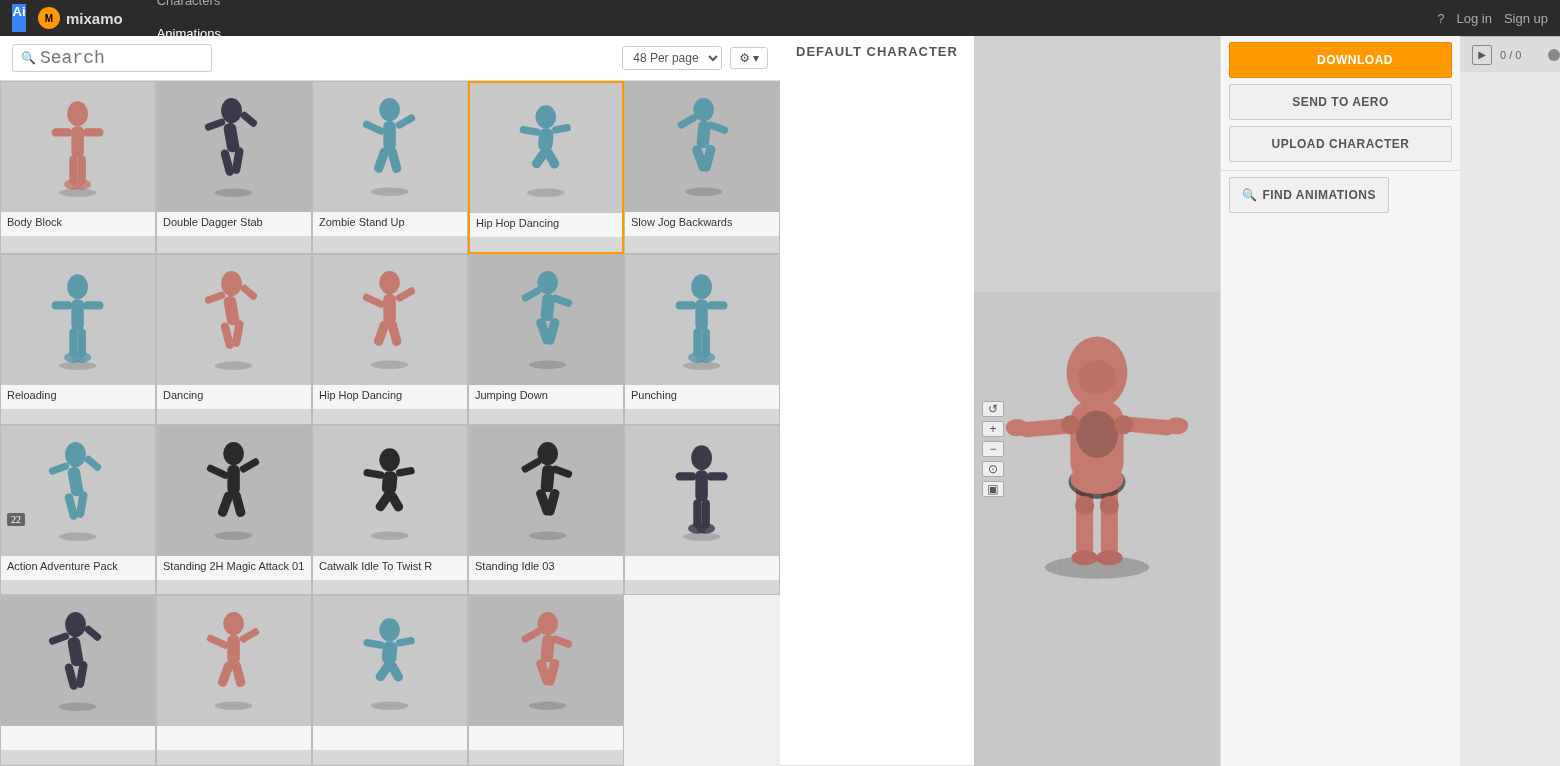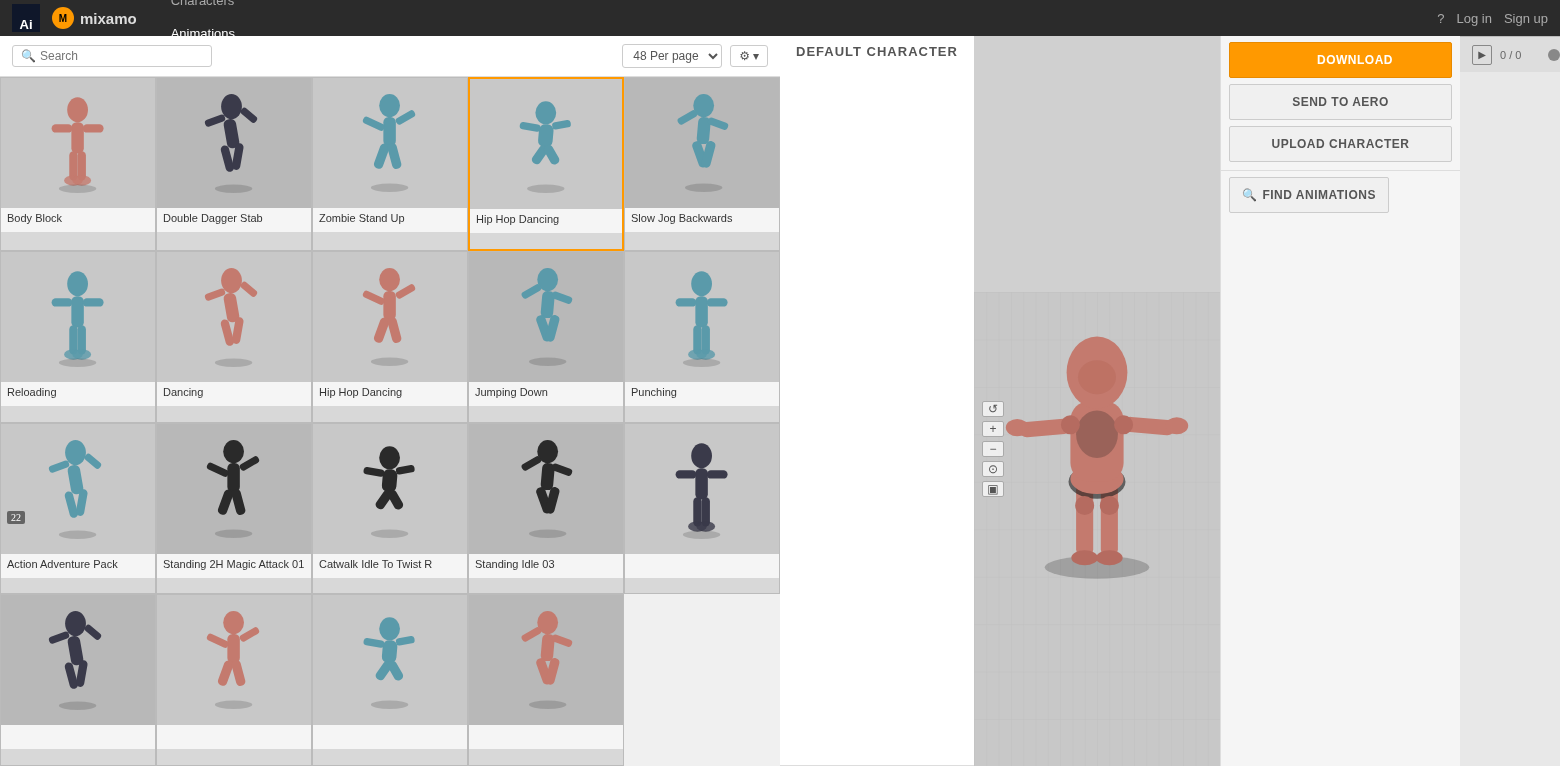--- a/index.html
+++ b/index.html
@@ -8,23 +8,23 @@
     
     #topnav {
       background: #2b2b2b;
       height: 36px;
       display: flex;
       align-items: center;
       padding: 0 12px;
       gap: 12px;
     }
     #adobe-logo {
-      background: #0f172a;
-      width: 28px; height: 28px;
-      display: flex; align-items: flex-end; justify-content: center;
+      background: #3b82f6;
+      width: 14px; height: 28px;
+      display: flex; align-items: flex-start; justify-content: center;
       font-weight: bold; color: white; font-size: 13px; flex-shrink: 0;
     }
     #mixamo-logo {
       display: flex; align-items: center; gap: 6px; color: #ccc; font-size: 14px;
     }
     #mixamo-icon {
       width: 22px; height: 22px;
       background: #f90;
       border-radius: 50%;
       display: flex; align-items: center; justify-content: center;
@@ -61,22 +61,23 @@
       display: flex;
       align-items: center;
       gap: 8px;
     }
     #search-box {
       display: flex; align-items: center;
       border: 1px solid #ccc; border-radius: 3px;
       padding: 3px 8px; gap: 4px; flex: 1; max-width: 200px;
     }
     #search-box input {
-      border: none; outline: none; font-size: 12px; width: 100%;
+      border: none; outline: none; font-size: 18px; width: 100%;
       color: #666;
+      font-family: Liberation Mono, monospace;
     }
     #search-icon { color: #888; font-size: 12px; }
     #per-page-select {
       margin-left: auto;
       border: 1px solid #ccc; background: #fff;
       padding: 3px 6px; font-size: 12px; color: #555;
       border-radius: 3px; cursor: pointer;
     }
     #settings-btn {
       border: 1px solid #ccc; background: #fff;

